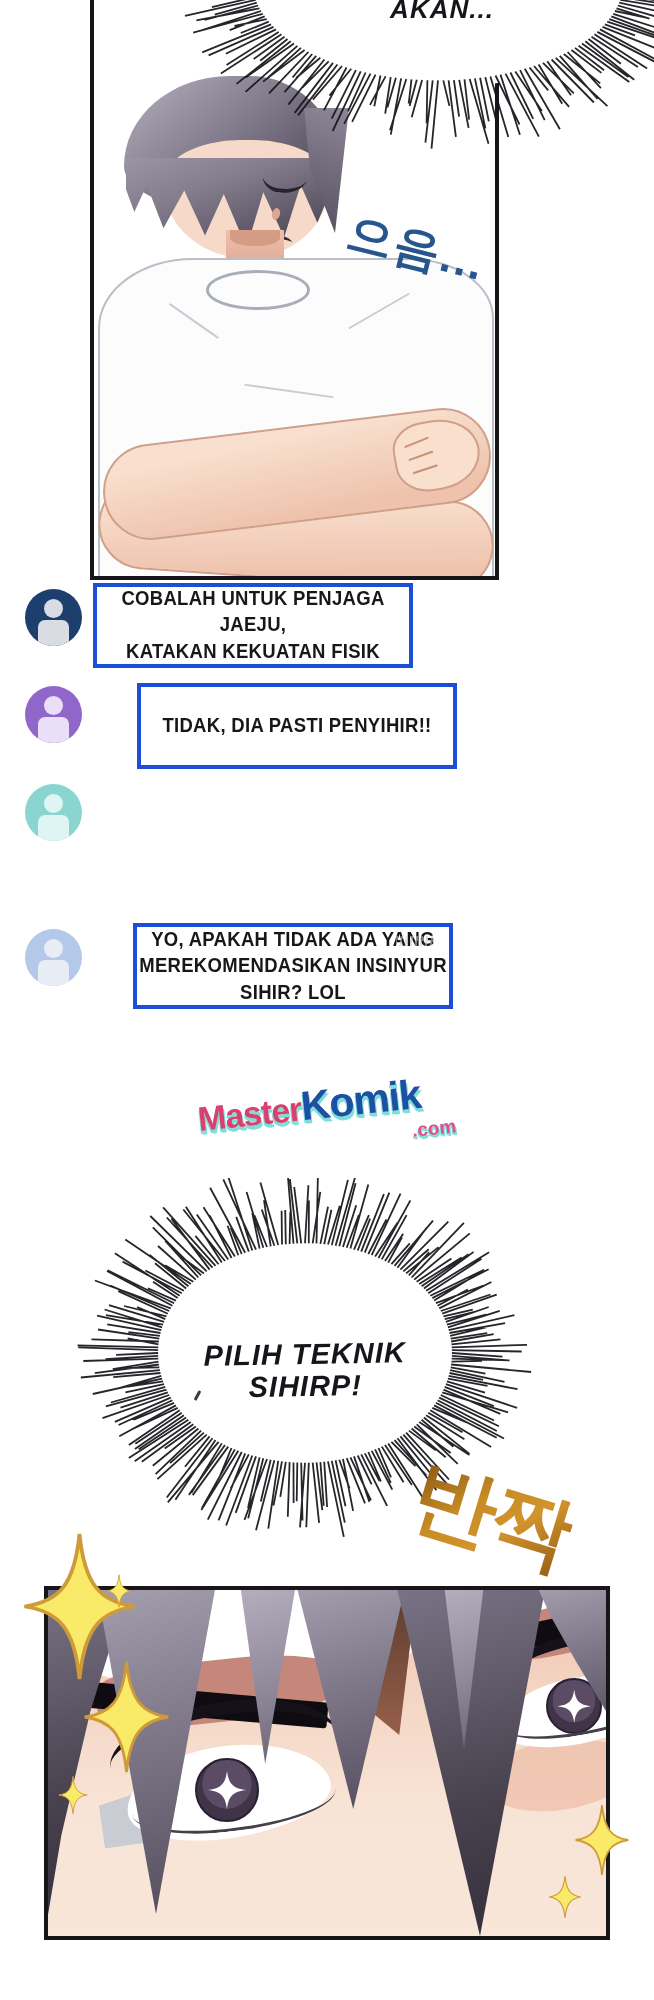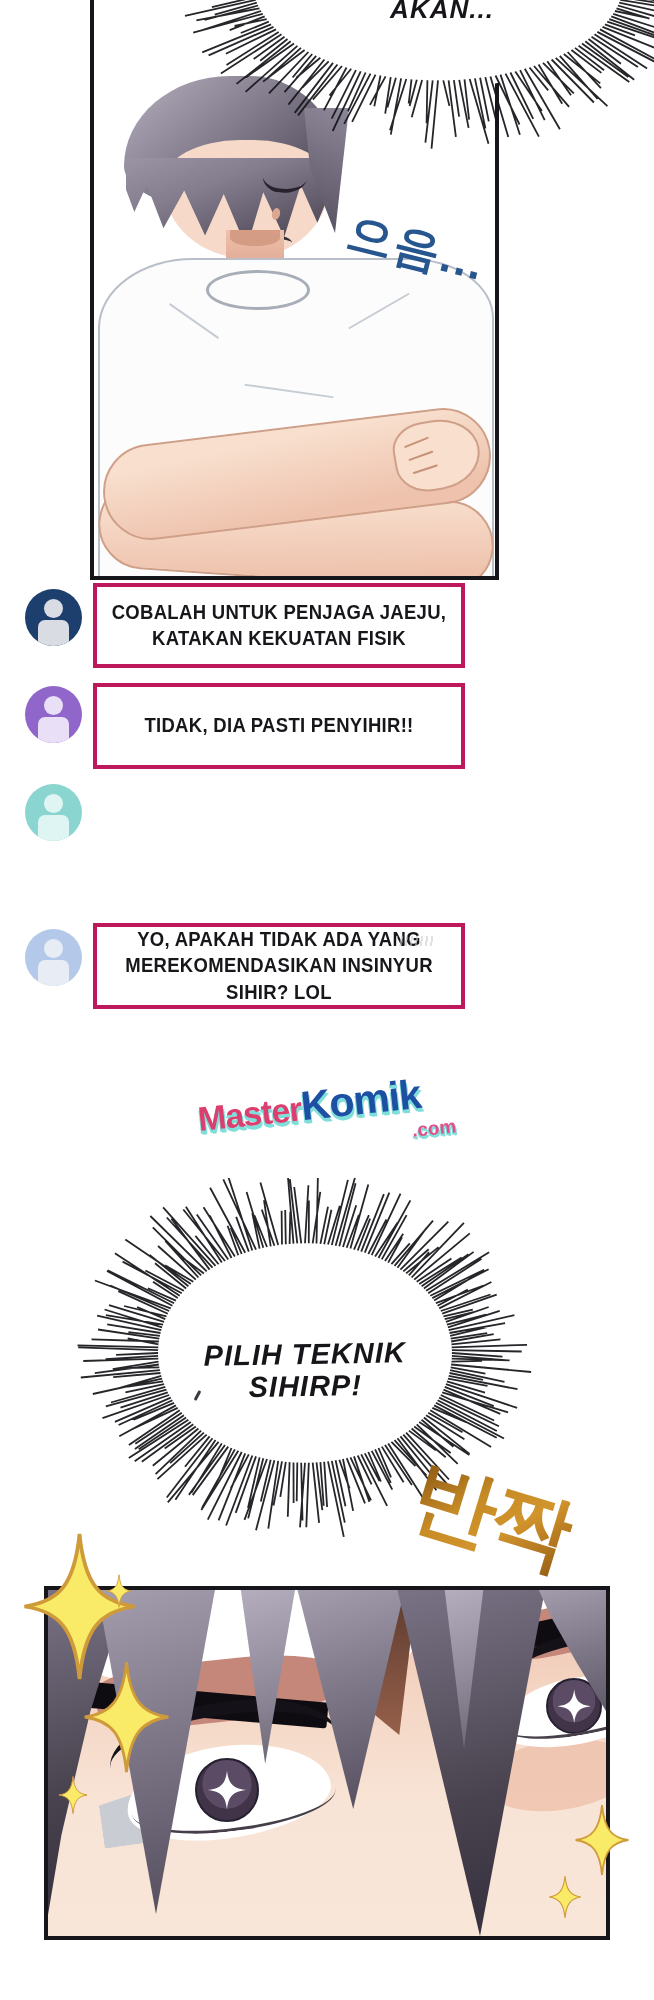--- a/index.html
+++ b/index.html
@@ -55,21 +55,21 @@
   .spikes{stroke:#15151a;stroke-width:1.8;fill:none;opacity:.93;}
   .sfx-akan{position:absolute;left:352px;top:-6px;width:180px;z-index:3;font-style:italic;
             font-weight:800;font-size:26px;letter-spacing:1px;color:#17151a;text-align:center;}
   .burst-text{position:absolute;left:150px;top:1338px;width:310px;z-index:2;text-align:center;
               font-style:italic;font-weight:800;font-size:29px;line-height:1.12;letter-spacing:1px;
               color:#17151a;white-space:pre-line;transform:rotate(-1deg);}
   .ink-tick{position:absolute;left:196px;top:1390px;width:3px;height:11px;background:#3a3a40;
             transform:rotate(28deg);border-radius:2px;z-index:2;}
 
   
-  .chat-box{position:absolute;left:93px;width:372px;background:#fff;border:4px solid #be185d;
+  .chat-box{position:absolute;left:93px;width:320px;background:#fff;border:4px solid #1d4ed8;
             box-sizing:border-box;display:flex;align-items:center;justify-content:center;z-index:1;}
   .chat-text{font-weight:700;font-size:18.5px;line-height:1.35;letter-spacing:.3px;color:#17161a;
              text-align:center;white-space:pre-line;transform:scaleY(1.06);}
   .avatar{position:absolute;left:25px;width:57px;height:57px;border-radius:50%;overflow:hidden;z-index:1;}
   .av-head{position:absolute;left:19px;top:10px;width:19px;height:19px;border-radius:50%;}
   .av-body{position:absolute;left:13px;top:31px;width:31px;height:26px;border-radius:7px 7px 0 0;}
   .smudge{position:absolute;left:396px;top:936px;width:38px;height:10px;opacity:.55;z-index:2;
           background:repeating-linear-gradient(100deg,#c9c9c9 0 2px,transparent 2px 5px);}
 
   
@@ -152,34 +152,34 @@
   </div>
   <div class="chat-box" style="top:583px;height:85px;">
     <div class="chat-text">COBALAH UNTUK PENJAGA JAEJU,
 KATAKAN KEKUATAN FISIK</div>
   </div>
 
   <div class="avatar" style="top: 686px; background: rgb(144, 102, 203);">
     <div class="av-head" style="background: rgb(233, 223, 247);"></div>
     <div class="av-body" style="background: rgb(233, 223, 247);"></div>
   </div>
-  <div class="chat-box" style="top:683px;height:86px;">
+  <div class="chat-box" style="top:683px;height:86px;margin-left:44px;">
     <div class="chat-text">TIDAK, DIA PASTI PENYIHIR!!</div>
   </div>
 
   <div class="avatar" style="top: 784px; background: rgb(139, 213, 209);">
     <div class="av-head" style="background: rgb(222, 245, 243);"></div>
     <div class="av-body" style="background: rgb(222, 245, 243);"></div>
   </div>
 
   <div class="avatar" style="top: 929px; background: rgb(180, 201, 233);">
     <div class="av-head" style="background: rgb(232, 237, 245);"></div>
     <div class="av-body" style="background: rgb(232, 237, 245);"></div>
   </div>
-  <div class="chat-box" style="top:923px;height:86px;">
+  <div class="chat-box" style="top:923px;height:86px;margin-left:40px;">
     <div class="chat-text">YO, APAKAH TIDAK ADA YANG
 MEREKOMENDASIKAN INSINYUR
 SIHIR? LOL</div>
   </div>
   <div class="smudge"></div>
 
   <div class="logo">
     <span class="logo-master" style="color: rgb(220, 63, 109);">Master</span><span class="logo-komik" style="color: rgb(29, 79, 163);">Komik</span>
     <span class="logo-com" style="color: rgb(224, 81, 139);">.com</span>
   </div>

